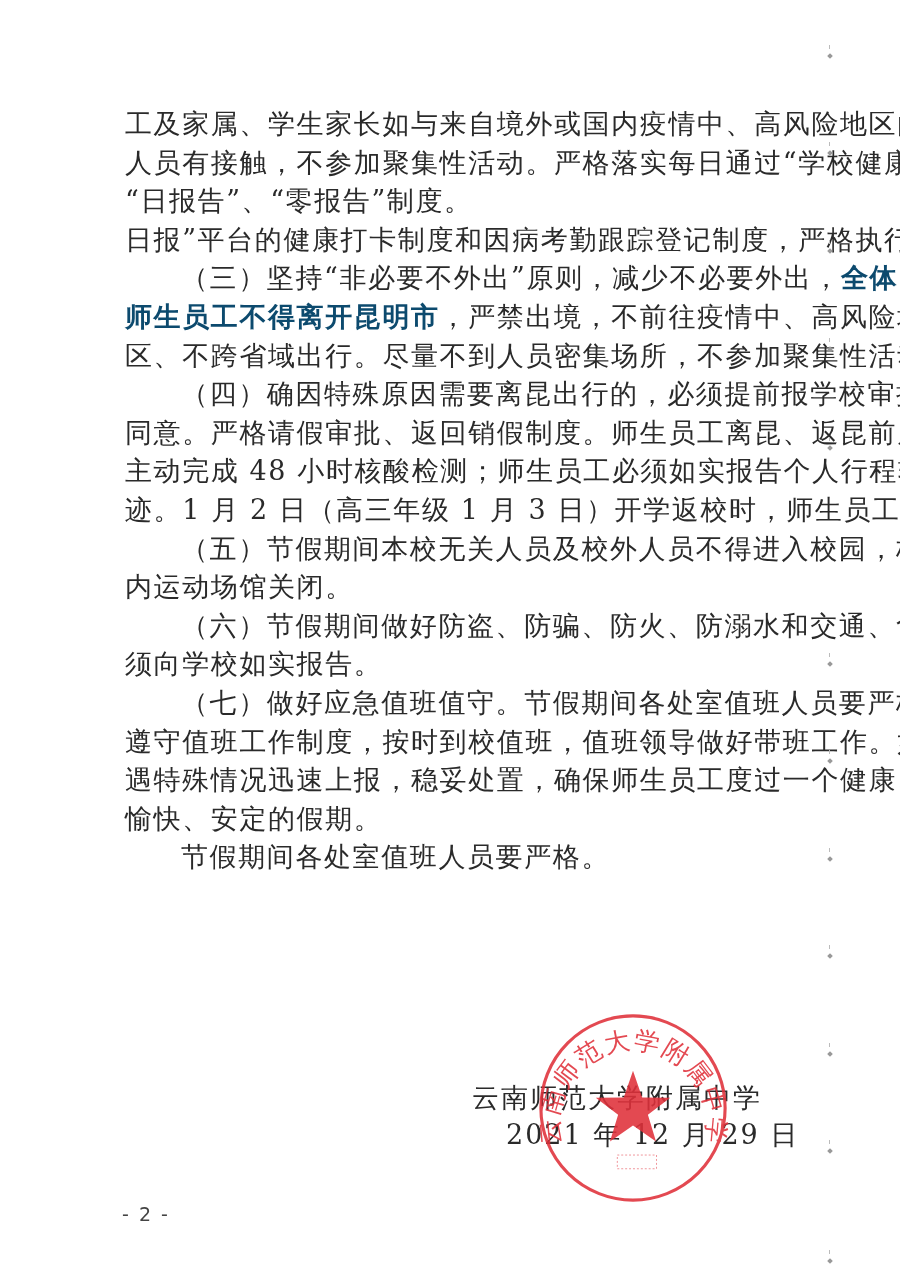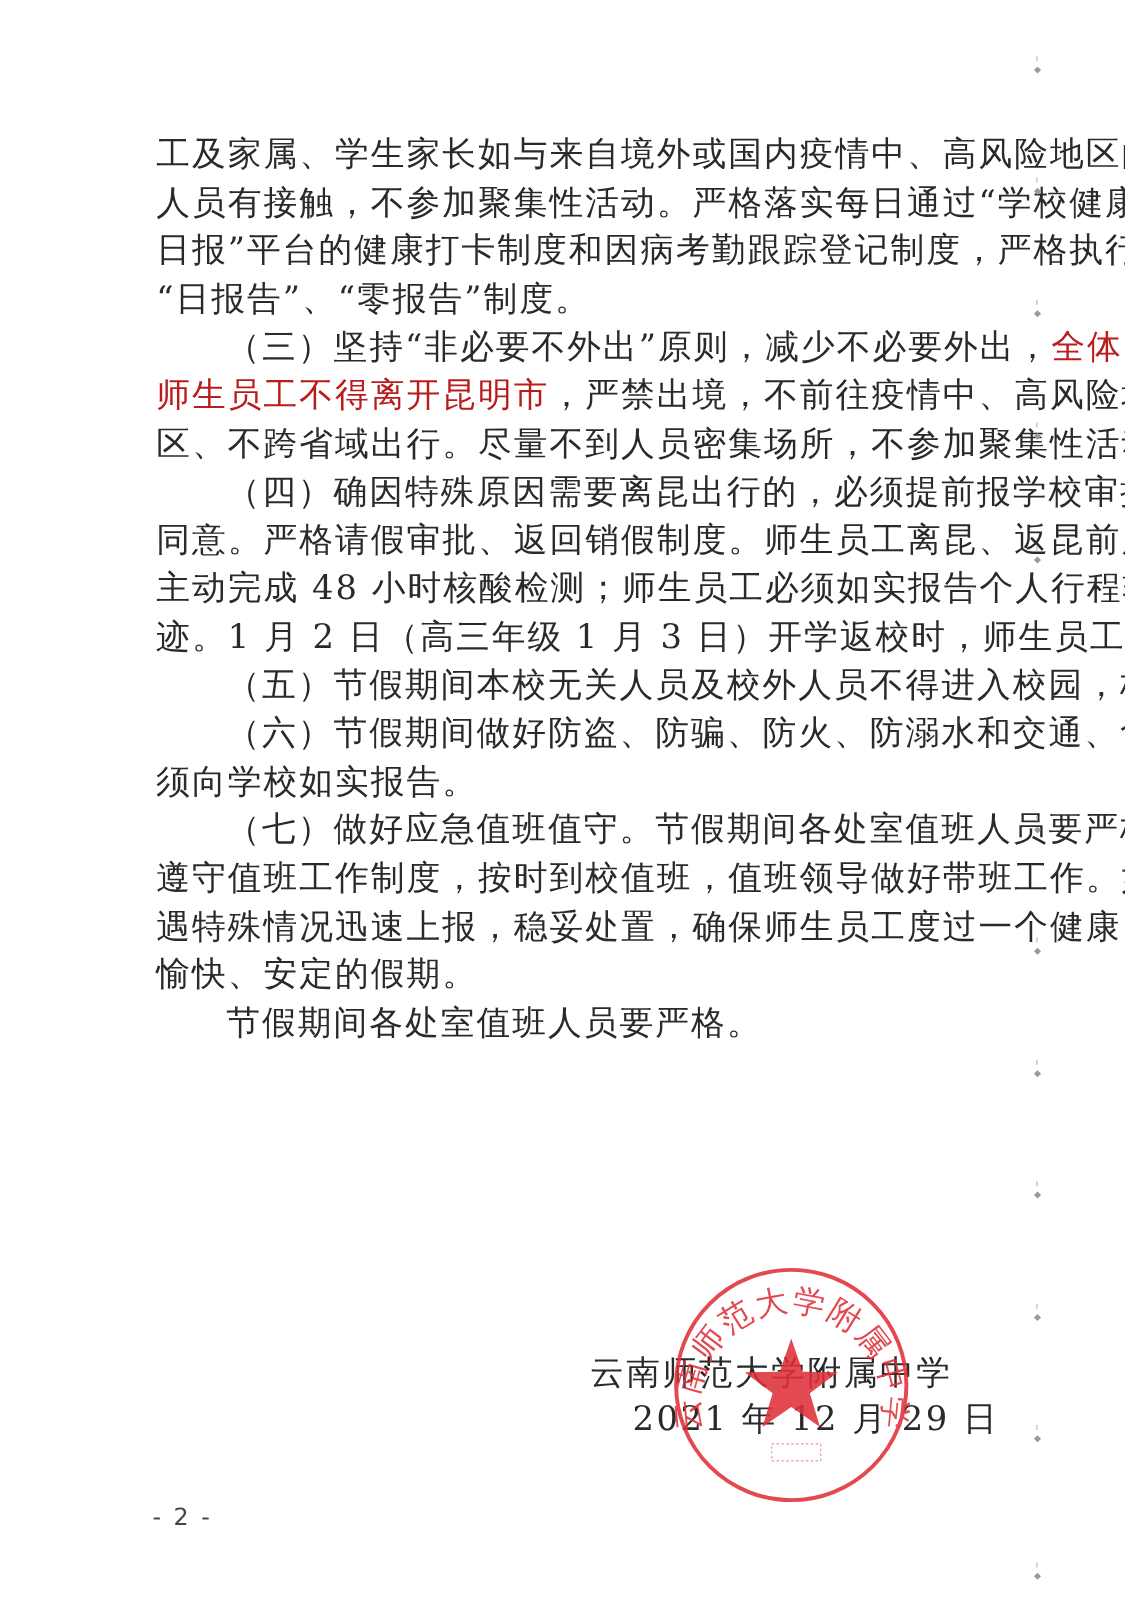--- a/index.html
+++ b/index.html
@@ -11,21 +11,21 @@
   }
   .page { position: absolute; left: 0; top: 0; width: 900px; height: 1284px; }
   .body-text {
     position: absolute; left: 125px; top: 105px; width: 690px;
     font-size: 27px; line-height: 38.6px; letter-spacing: 1.6px;
     text-align: justify; text-justify: inter-character;
   }
   .line { display: block; height: 38.6px; white-space: nowrap; overflow: visible; }
   .line.justify { text-align-last: justify; }
   .indent { padding-left: 56px; }
-  .bold { font-weight: normal; color: #b91c1c; }
+  .bold { font-weight: bold; color: #0c4a6e; }
   .signature {
     position: absolute; font-size: 27px; letter-spacing: 2px; color: #2a2a2a; white-space: nowrap;
   }
   .sig-org { left: 472px; top: 1080px; }
   .sig-date { left: 506px; top: 1117px; }
   .page-number {
     position: absolute; left: 122px; top: 1203px; font-family: "DejaVu Sans", sans-serif;
     font-size: 19px; color: #444; letter-spacing: 2px;
   }
   .seal { position: absolute; left: 535px; top: 1010px; width: 196px; height: 196px; pointer-events: none; opacity: 0.88; }
@@ -36,39 +36,40 @@
 </head>
 <body>
 
 <div class="page">
 
   <div class="body-text">
 
     <div>
       <span class="line justify">工及家属、学生家长如与来自境外或国内疫情中、高风险地区的</span>
       <span class="line justify">人员有接触，不参加聚集性活动。严格落实每日通过“学校健康</span>
+      <span class="line">“日报告”、“零报告”制度。</span>
       <span class="line justify">日报”平台的健康打卡制度和因病考勤跟踪登记制度，严格执行</span>
-      <span class="line">“日报告”、“零报告”制度。</span>
     </div>
 
     <div>
       <span class="line justify indent"><span>（三）坚持“非必要不外出”原则，减少不必要外出，</span><span class="bold">全体</span></span>
       <span class="line justify"><span class="bold">师生员工不得离开昆明市</span><span>，严禁出境，不前往疫情中、高风险地</span></span>
       <span class="line justify">区、不跨省域出行。尽量不到人员密集场所，不参加聚集性活动。</span>
     </div>
 
     <div>
       <span class="line justify indent">（四）确因特殊原因需要离昆出行的，必须提前报学校审批</span>
       <span class="line justify">同意。严格请假审批、返回销假制度。师生员工离昆、返昆前后</span>
       <span class="line justify">主动完成 48 小时核酸检测；师生员工必须如实报告个人行程轨</span>
       <span class="line justify">迹。1 月 2 日（高三年级 1 月 3 日）开学返校时，师生员工应出</span>
     </div>
 
     <div>
       <span class="line justify indent">（五）节假期间本校无关人员及校外人员不得进入校园，校</span>
+      <span class="line">内运动场馆关闭。</span>
     </div>
 
     <div>
       <span class="line justify indent">（六）节假期间做好防盗、防骗、防火、防溺水和交通、食</span>
       <span class="line">须向学校如实报告。</span>
     </div>
 
     <div>
       <span class="line justify indent">（七）做好应急值班值守。节假期间各处室值班人员要严格</span>
       <span class="line justify">遵守值班工作制度，按时到校值班，值班领导做好带班工作。如</span>

